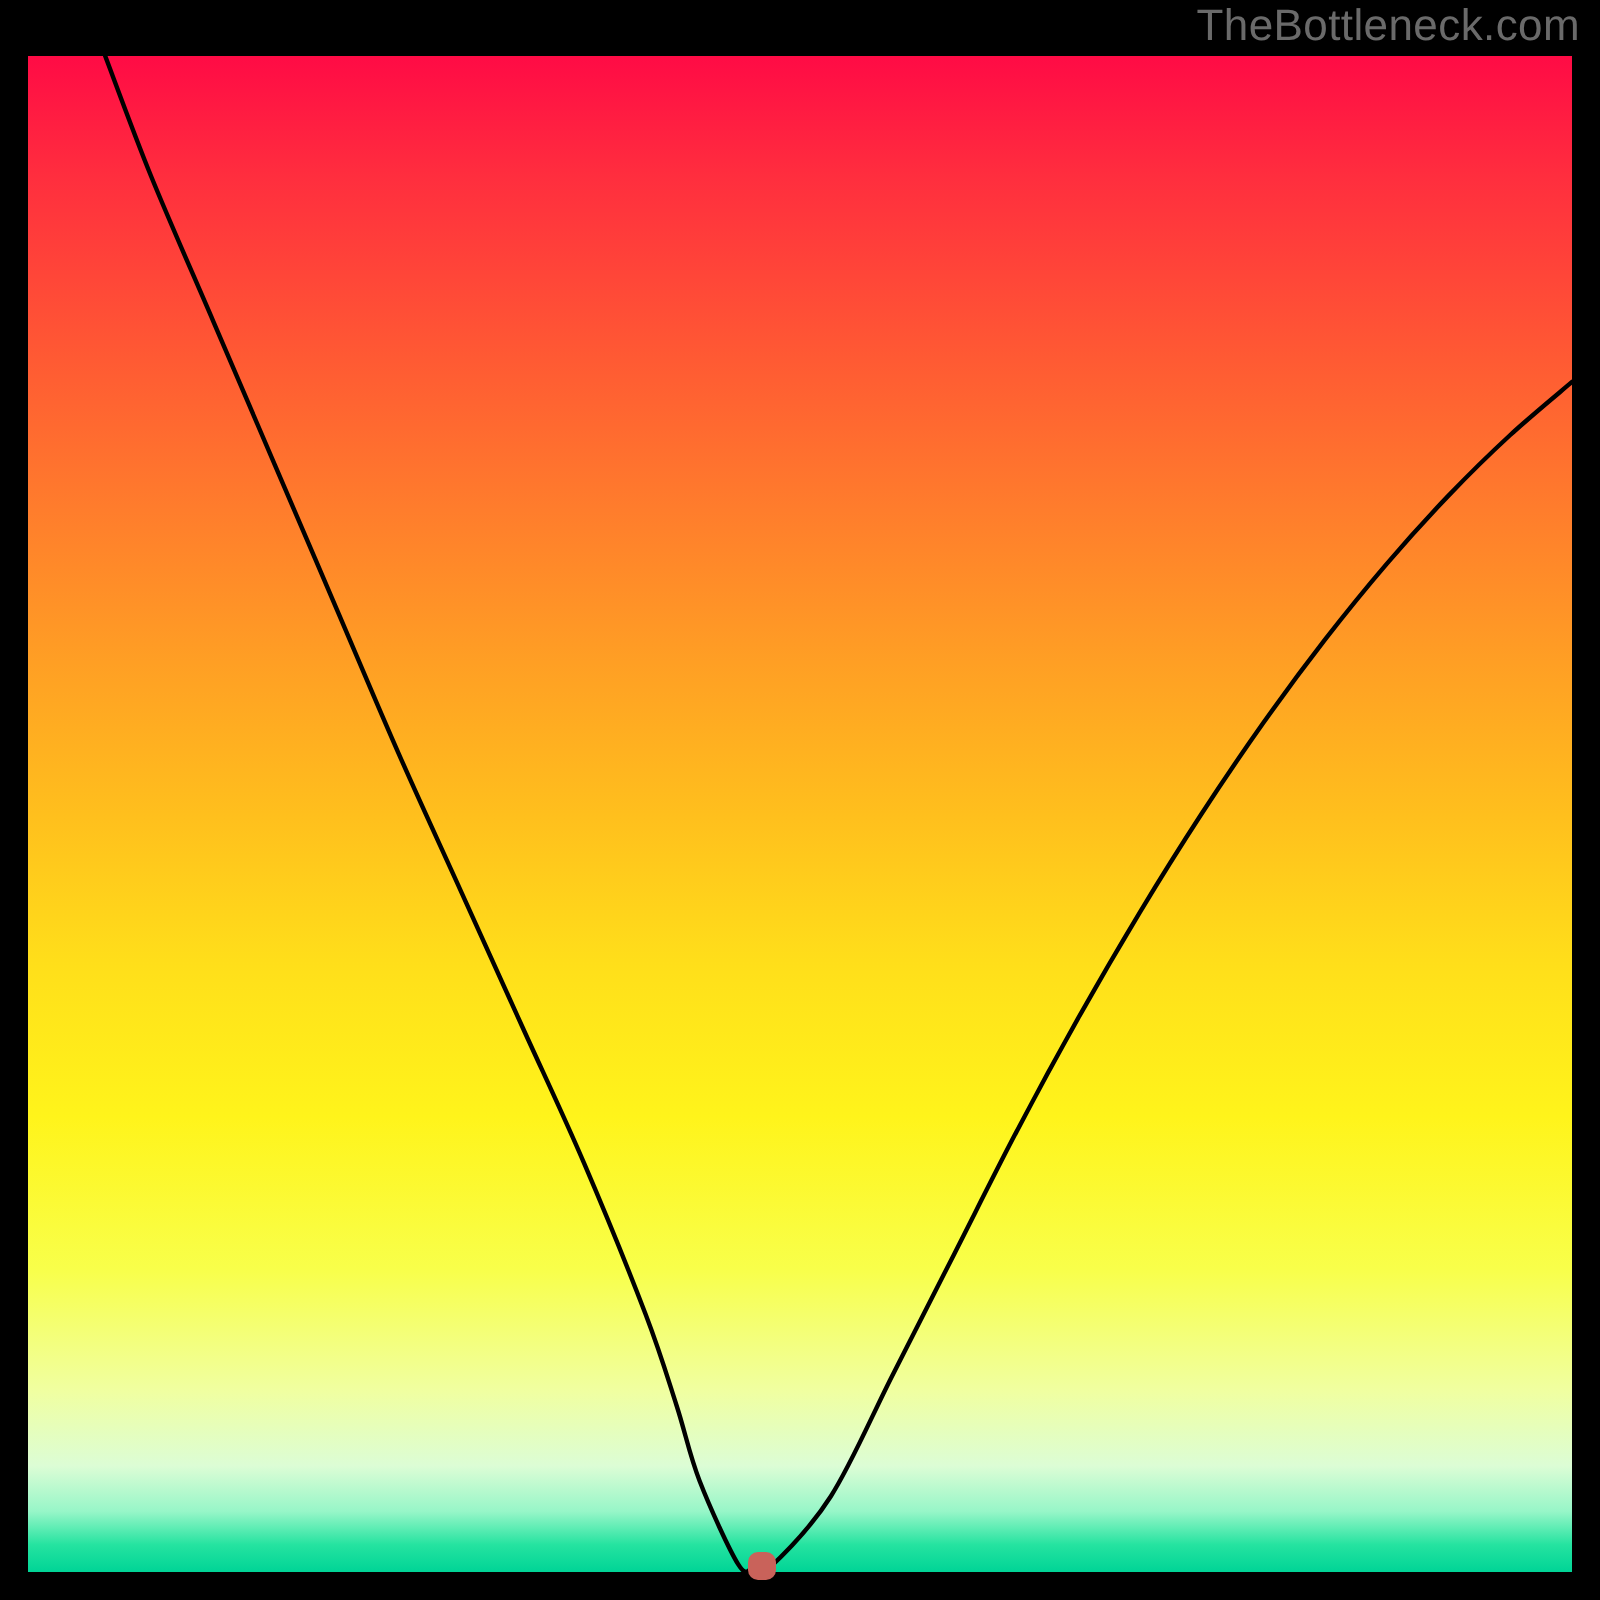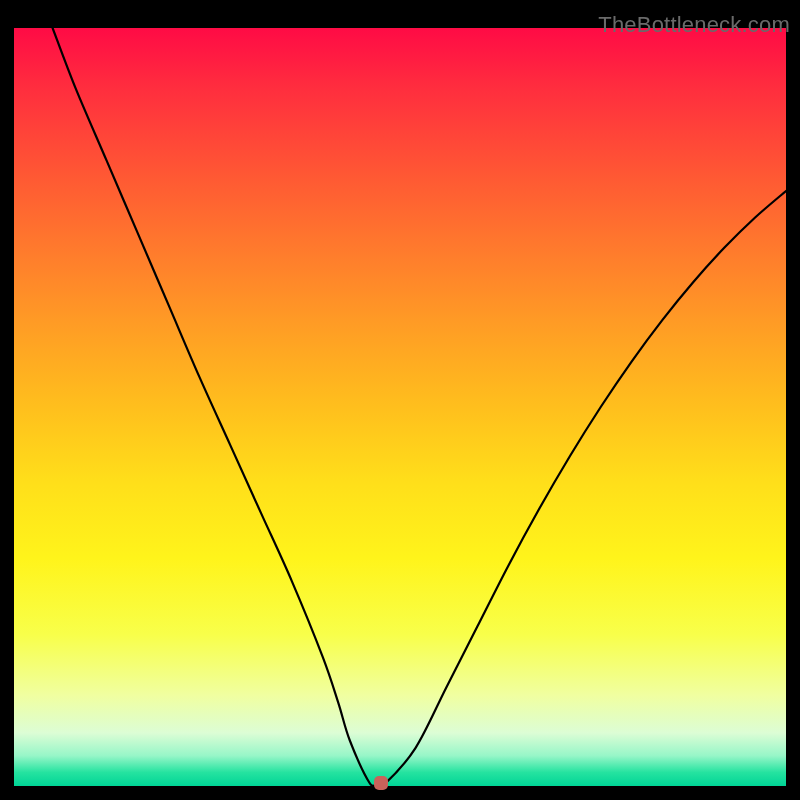--- a/index.html
+++ b/index.html
@@ -5,21 +5,21 @@
   * { margin: 0; padding: 0; box-sizing: border-box; }
   html, body { width: 800px; height: 800px; overflow: hidden; background: #000; }
   .frame {
     position: relative;
     width: 800px;
     height: 800px;
     background: #000;
   }
   .watermark {
     position: absolute;
-    top: 12px;
+    top: 0;
     right: 10px;
     font-family: Arial, Helvetica, sans-serif;
     font-size: 22px;
     font-weight: 500;
     color: #6a6a6a;
     letter-spacing: 0.2px;
     z-index: 5;
   }
   .plot-outer {
     position: absolute;

